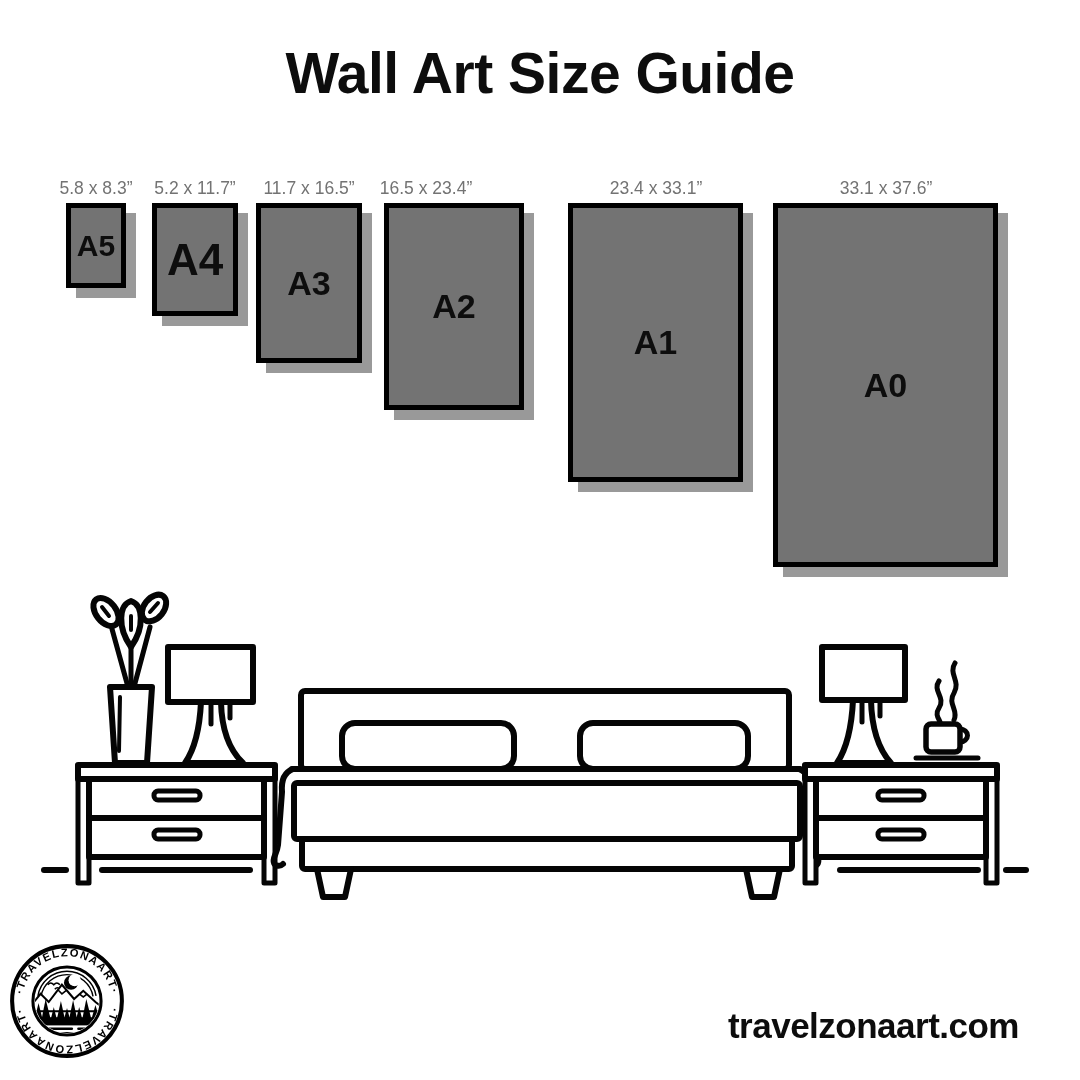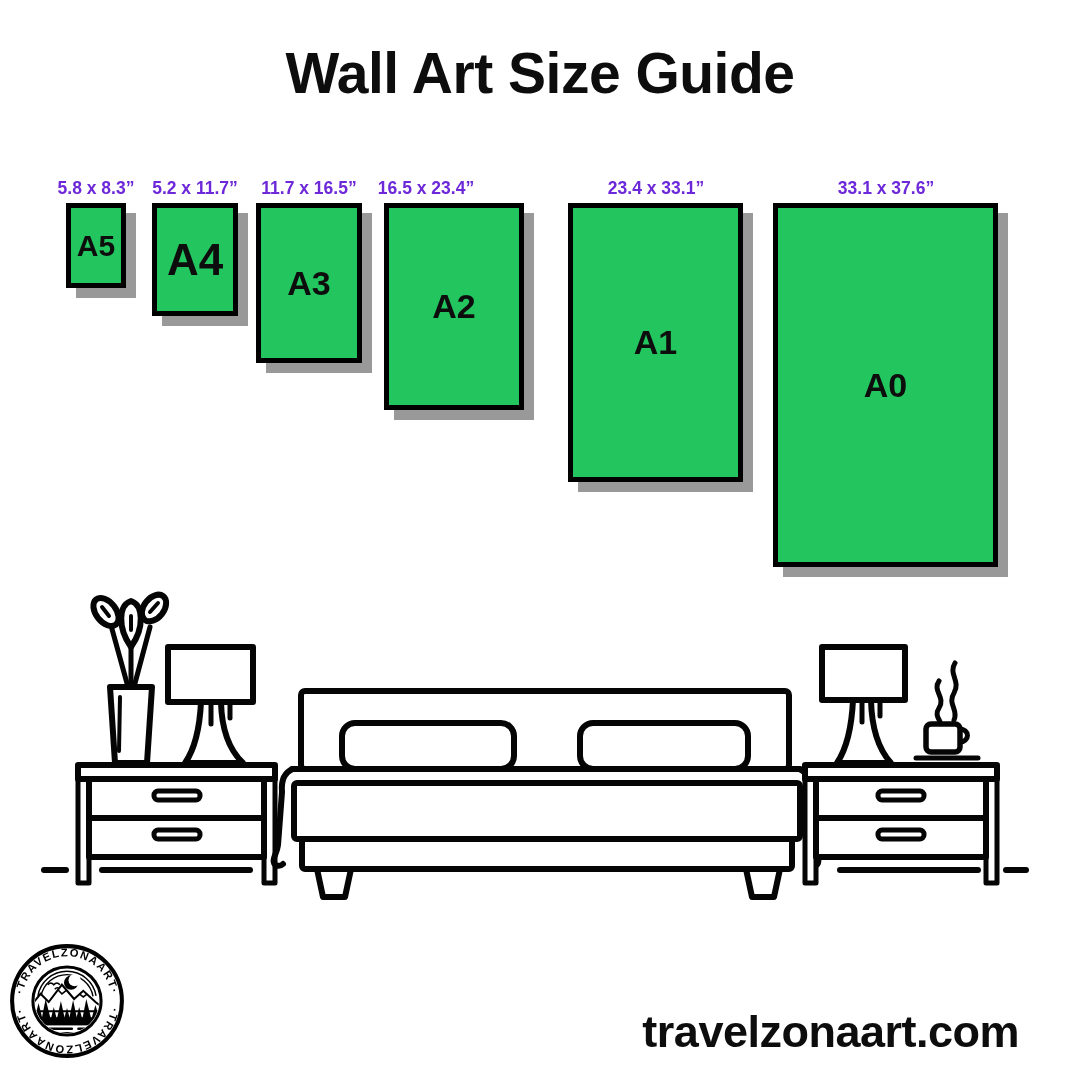--- a/index.html
+++ b/index.html
@@ -6,33 +6,33 @@
   .canvas{
     position:relative;width:1080px;height:1080px;background:#ffffff;
     overflow:hidden;font-family:"Liberation Sans",sans-serif;color:#000;padding-left:24px;
   }
   .title{
     position:absolute;left:0;top:40px;width:1080px;margin:0;
     text-align:center;font-size:57px;font-weight:bold;letter-spacing:-0.5px;color:#0d0d0d;
   }
   .dim-label{
     position:absolute;top:178px;transform:translateX(-50%);
-    font-size:17.5px;font-weight:bold;white-space:nowrap;color:#6d28d9;
+    font-size:17.5px;font-weight:normal;white-space:nowrap;color:#737373;
   }
   .paper-box{
-    position:absolute;box-sizing:border-box;background:#22c55e;
+    position:absolute;box-sizing:border-box;background:#737373;
     border:5px solid #000;box-shadow:10px 10px 0 0 #999999;
     display:flex;align-items:center;justify-content:center;
   }
   .paper-name{font-weight:bold;font-size:34px;color:#0d0d0d;}
   .scene-svg{position:absolute;left:40px;top:585px;}
   .logo-svg{position:absolute;left:6px;top:940px;}
   .website{
     position:absolute;right:85px;top:1006px;
-    font-size:45px;font-weight:bold;letter-spacing:-0.5px;color:#0d0d0d;
+    font-size:35px;font-weight:bold;letter-spacing:-0.5px;color:#0d0d0d;
   }
 </style>
 </head>
 <body>
 
 <div class="canvas">
 
   <h1 class="title">Wall Art Size Guide</h1>
 
   <div>

